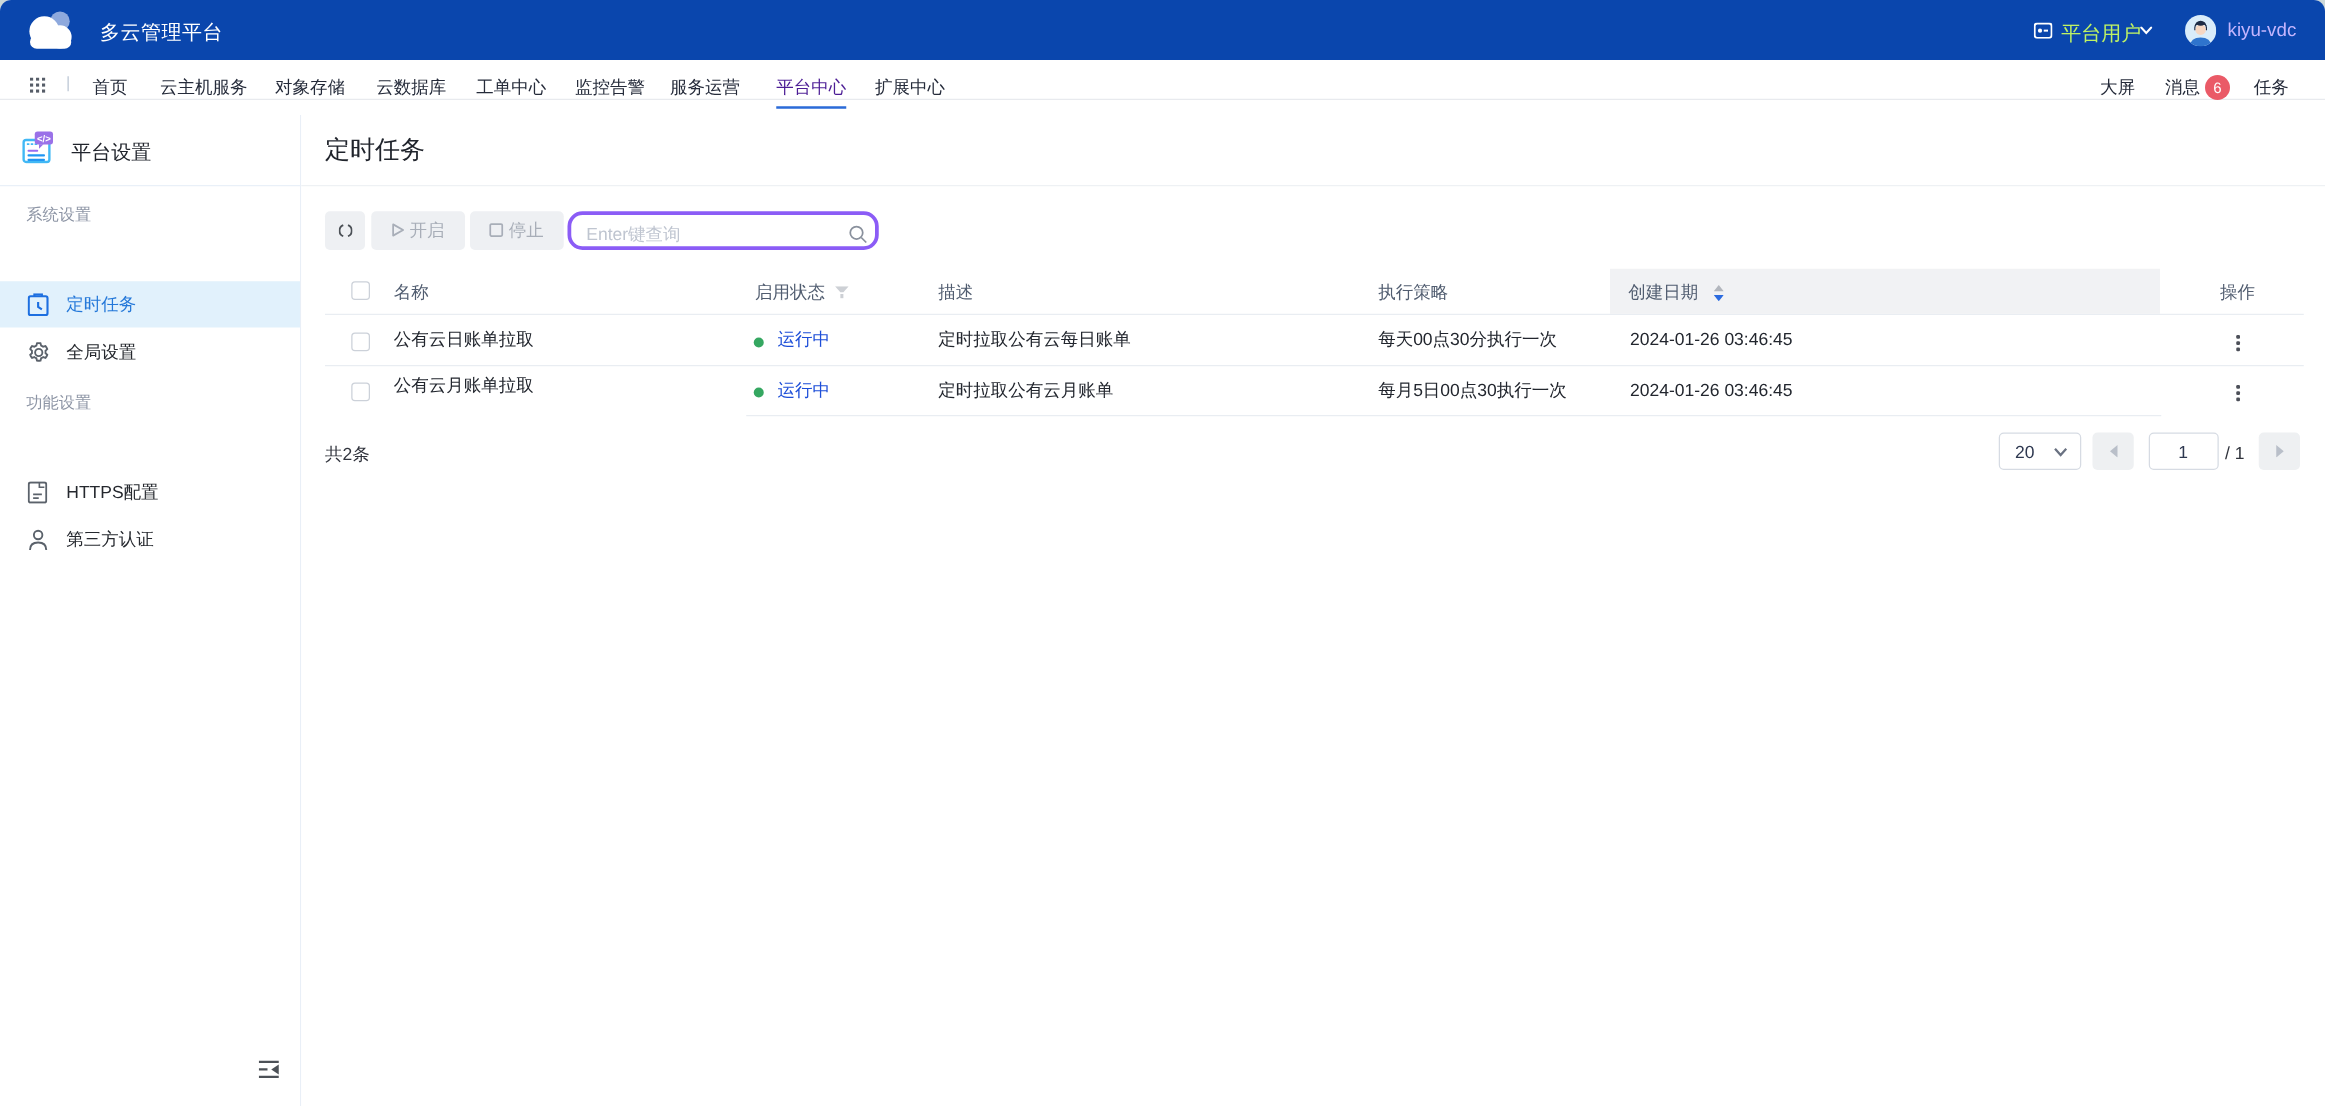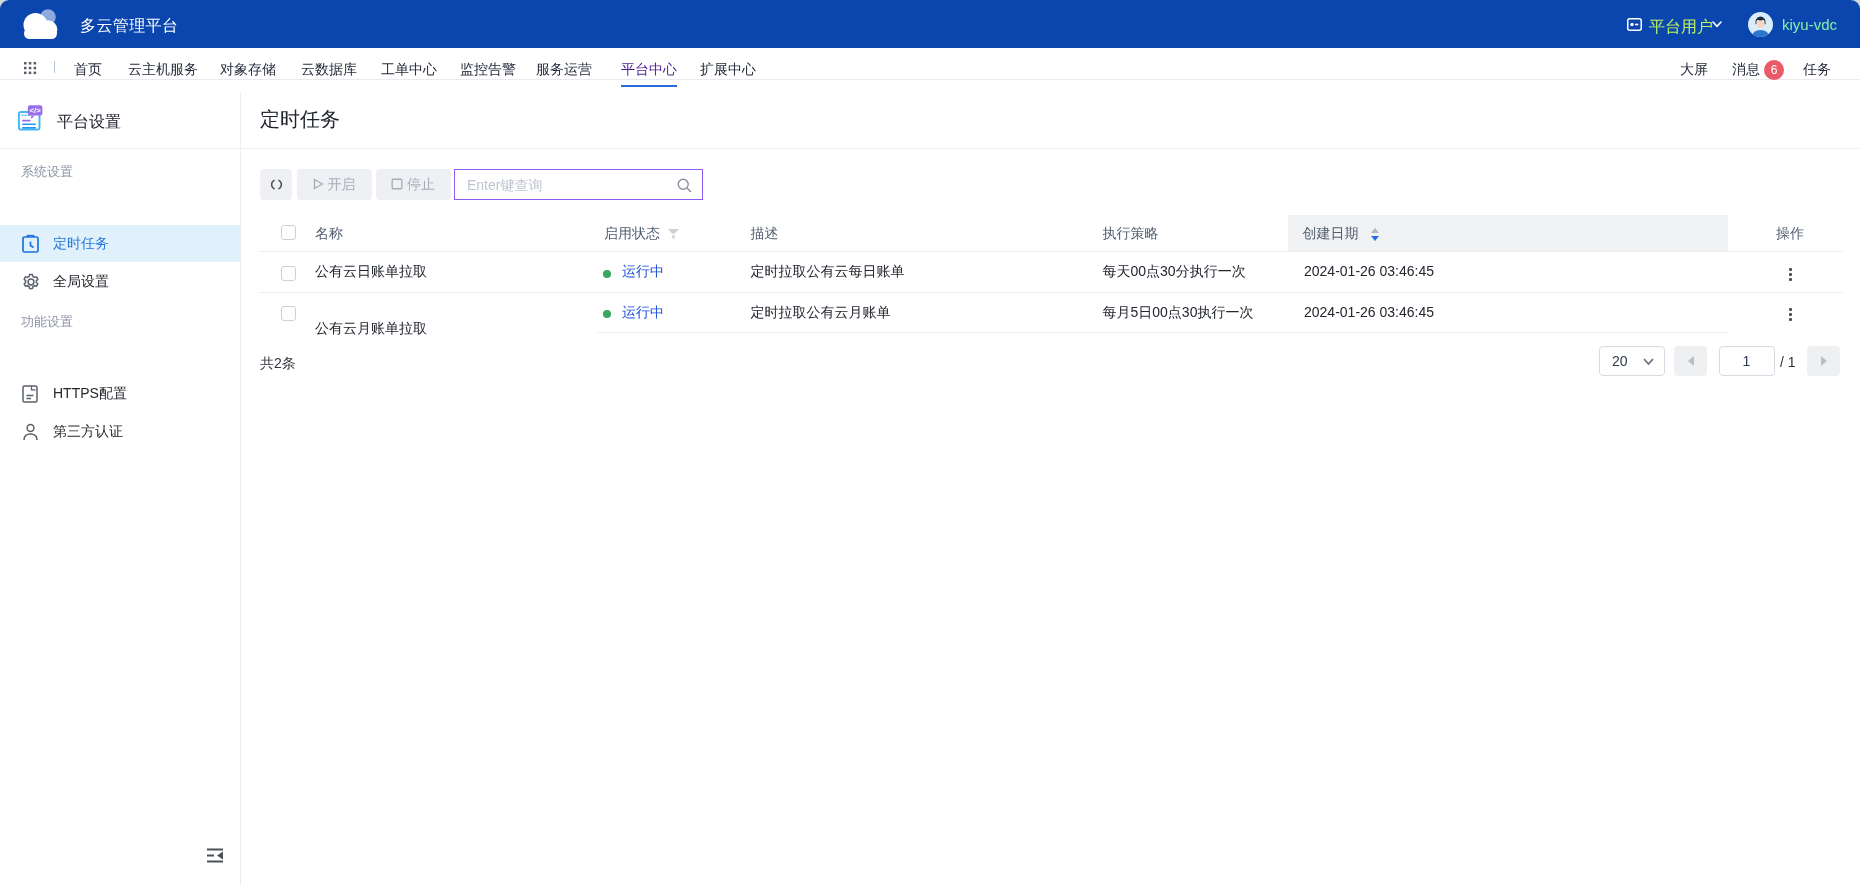--- a/index.html
+++ b/index.html
@@ -3,21 +3,21 @@
 <meta charset="utf-8">
 <style>
 *{margin:0;padding:0;box-sizing:border-box}
 html,body{width:1860px;height:885px;background:#ccd8d8;font-family:"Liberation Sans",sans-serif;overflow:hidden}
 .app{position:absolute;left:0;top:0;width:1860px;height:885px;background:#fff;border-radius:9px 9px 0 0;overflow:hidden}
 .abs{position:absolute}
 
 .topbar{position:absolute;left:0;top:0;width:100%;height:48px;background:#0a46ad}
 .brand{position:absolute;left:80px;top:16px;font-size:16px;color:#fff;letter-spacing:.4px}
 .t-user{position:absolute;left:1649px;top:17px;font-size:16px;color:#bef264}
-.t-name{position:absolute;left:1782px;top:16px;font-size:15px;color:#86efac}
+.t-name{position:absolute;left:1782px;top:16px;font-size:15px;color:#c4b5fd}
 
 .nav2{position:absolute;left:0;top:48px;width:100%;height:32px;background:#fff;border-bottom:1px solid #e8eaee}
 .nav2 .item{position:absolute;top:0;height:43px;line-height:43px;font-size:14px;color:#252b3a;white-space:nowrap}
 .nav2 .active{color:#4c1d95}
 .nav2 .active::after{content:"";position:absolute;left:0;right:0;bottom:4px;height:2px;background:#2b6bd8}
 .sep{position:absolute;left:54px;top:61px;width:1px;height:12px;background:#bac5d4}
 
 .sidebar{position:absolute;left:0;top:92px;width:241px;height:793px;background:#fff;border-right:1px solid #e9eff7}
 .sb-head{position:absolute;left:0;top:0;width:100%;height:57px;border-bottom:1px solid #e9f0f8}
 .sb-title{position:absolute;left:57px;top:20px;font-size:16px;color:#20242c}
@@ -25,21 +25,21 @@
 .sb-item{position:absolute;left:0;width:240px;height:37px;font-size:14px;color:#25282e}
 .sb-item .txt{position:absolute;left:53px;top:50%;transform:translateY(-50%)}
 .sb-item svg{position:absolute;left:22px;top:50%;transform:translateY(-50%)}
 .sb-item.sel{background:#e1f1fc;color:#2478d9}
 
 .main{position:absolute;left:241px;top:92px;width:1619px;height:793px;background:#fff}
 .pg-title{position:absolute;left:19px;top:14px;font-size:20px;color:#20242c}
 .pg-div{position:absolute;left:0px;top:56px;width:1619px;height:1px;background:#eef1f4}
 
 .btn{position:absolute;top:77px;height:31px;background:#eef0f3;border-radius:4px;font-size:14px;color:#a8aeb8;text-align:center;line-height:31px}
-.search{position:absolute;left:213px;top:77px;width:249px;height:31px;border:1px solid #8b5cf6;border-radius:0;background:#fff}
+.search{position:absolute;left:213px;top:77px;width:249px;height:31px;border:3px solid #8b5cf6;border-radius:12px;background:#fff}
 .search .ph{position:absolute;left:12px;top:7px;font-size:14px;color:#bfc5d0}
 
 .th{position:absolute;top:123px;height:36px;line-height:36px;font-size:14px;color:#515d70;white-space:nowrap}
 .td{position:absolute;height:41px;line-height:41px;font-size:14px;color:#22262e;white-space:nowrap}
 .hline{position:absolute;height:1px;background:#e9edf2}
 .cbx{position:absolute;left:40px;width:15px;height:15px;border:1px solid #ccd1d9;border-radius:3px;background:#fff}
 .dot3{position:absolute;left:1548px;width:3px;height:3px;background:#4c4f58;border-radius:1px;box-shadow:0 5px 0 #4c4f58,0 10px 0 #4c4f58}
 .grn{color:#1d4ed8}
 .gdot{position:absolute;left:362px;width:8px;height:8px;border-radius:50%;background:#35a761}
 
@@ -219,21 +219,21 @@
     <div class="td" style="left:74px;top:159px">公有云日账单拉取</div>
     <div class="gdot" style="top:178px"></div>
     <div class="td grn" style="left:381px;top:159px">运行中</div>
     <div class="td" style="left:509.5px;top:159px">定时拉取公有云每日账单</div>
     <div class="td" style="left:861.5px;top:159px">每天00点30分执行一次</div>
     <div class="td" style="left:1063px;top:159px">2024-01-26 03:46:45</div>
     <div class="dot3" style="top:175.5px"></div>
     <div class="hline" style="left:19px;top:200px;width:1583px"></div>
 
     <div class="cbx" style="top:214px"></div>
-    <div class="td" style="left:74px;top:216px;height:40px;line-height:40px">公有云月账单拉取</div>
+    <div class="td" style="left:74px;top:196px;height:40px;line-height:40px">公有云月账单拉取</div>
     <div class="gdot" style="top:217.5px"></div>
     <div class="td grn" style="left:381px;top:200px;height:40px;line-height:40px">运行中</div>
     <div class="td" style="left:509.5px;top:200px;height:40px;line-height:40px">定时拉取公有云月账单</div>
     <div class="td" style="left:861.5px;top:200px;height:40px;line-height:40px">每月5日00点30执行一次</div>
     <div class="td" style="left:1063px;top:200px;height:40px;line-height:40px">2024-01-26 03:46:45</div>
     <div class="dot3" style="top:215.5px"></div>
     <div class="hline" style="left:356px;top:240px;width:1132px"></div>
 
     <div class="ft" style="left:19px;top:263px">共2条</div>
     <div class="psel">

